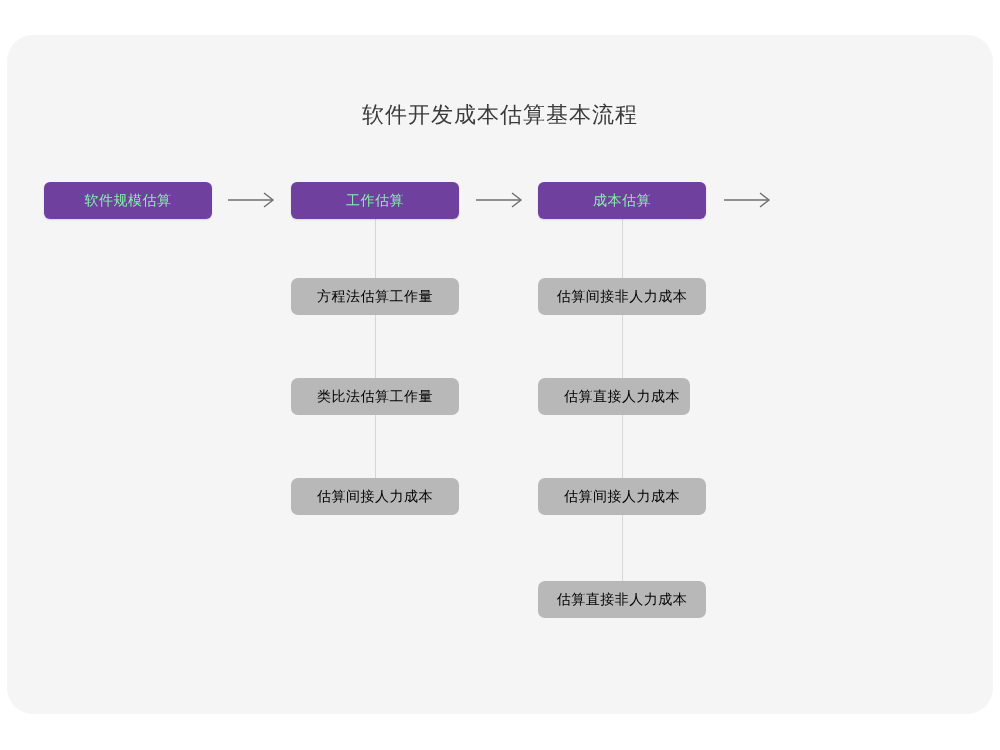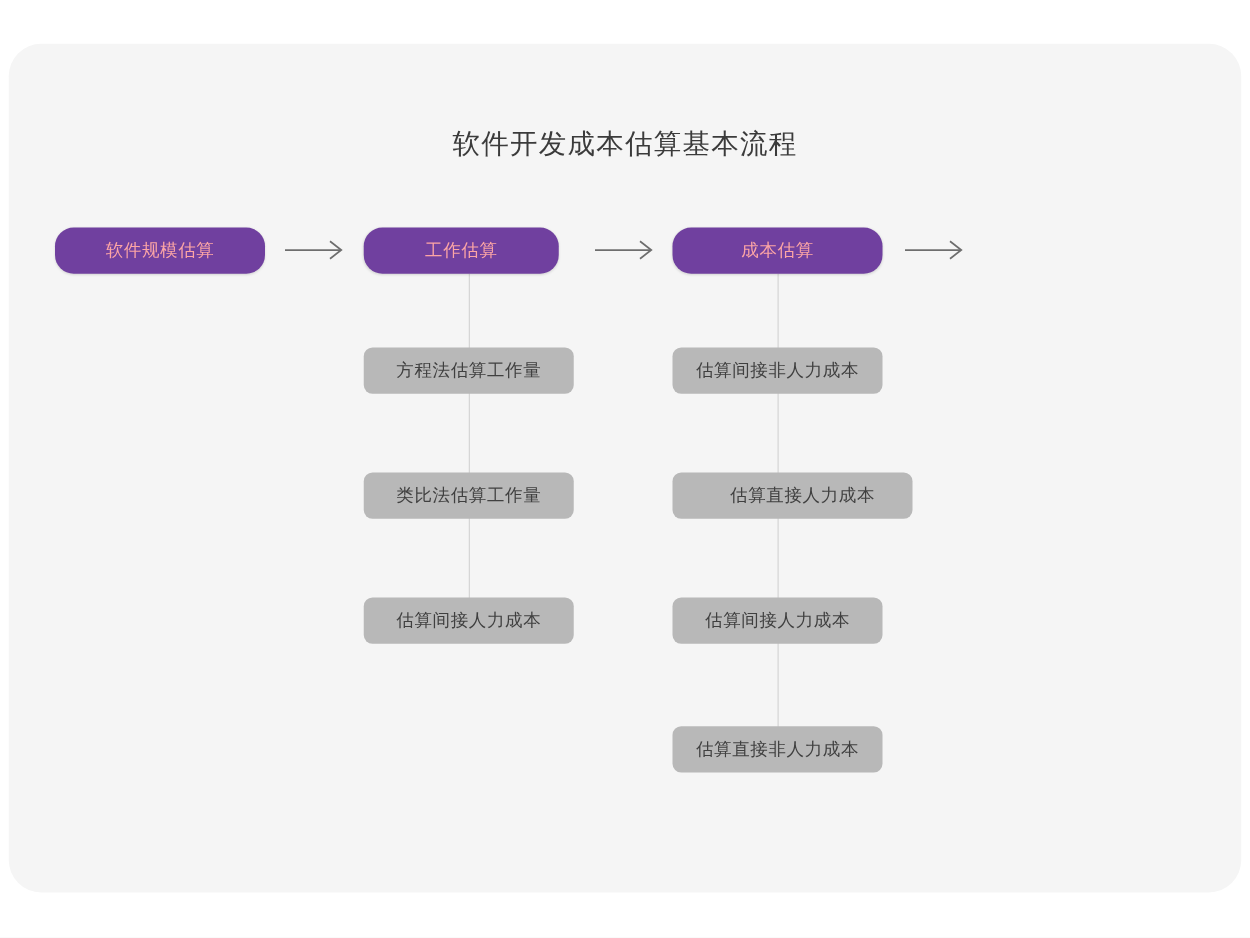--- a/index.html
+++ b/index.html
@@ -73,31 +73,30 @@
     display: flex;
     align-items: center;
     justify-content: center;
     border-radius: 6px;
     white-space: nowrap;
     text-align: center;
   }
 
   .node.primary {
     background: #70409f;
-    color: #fca5a5;
+    color: #86efac;
     font-size: 14px;
     letter-spacing: 0.5px;
     height: 37px;
     box-shadow: 0 1px 2px rgba(0,0,0,0.13);
-    border-radius: 15px;
   }
 
   .node.secondary {
     background: #b8b8b8;
-    color: #404040;
+    color: #000000;
     font-size: 14px;
     letter-spacing: 0.5px;
     height: 37px;
     border-radius: 7px;
   }
 </style>
 </head>
 <body>
 
 <div id="canvas">
@@ -126,33 +125,33 @@
     </div>
     <div class="arrow" style="left:724px; width:48px;">
       <svg width="48" height="20" viewBox="0 0 48 20">
         <line x1="0" y1="10" x2="44" y2="10" stroke="#6e6e6e" stroke-width="1.4"></line>
         <polyline points="36,3 45,10 36,17" fill="none" stroke="#6e6e6e" stroke-width="1.4"></polyline>
       </svg>
     </div>
 
     <div class="node primary" style="left:44px; top:182px; width:168px;">软件规模估算</div>
 
-    <div class="node primary" style="left:291px; top:182px; width:156px;">工作估算</div>
+    <div class="node primary" style="left:291px; top:182px; width:168px;">工作估算</div>
 
     <div class="node primary" style="left:538px; top:182px; width:168px;">成本估算</div>
 
 
     <div class="node secondary" style="left:291px; top:278px; width:168px;">方程法估算工作量</div>
 
     <div class="node secondary" style="left:291px; top:378px; width:168px;">类比法估算工作量</div>
 
     <div class="node secondary" style="left:291px; top:478px; width:168px;">估算间接人力成本</div>
 
     <div class="node secondary" style="left:538px; top:278px; width:168px;">估算间接非人力成本</div>
 
-    <div class="node secondary" style="left:538px; top:378px; width:192px;padding-left:16px;">估算直接人力成本</div>
+    <div class="node secondary" style="left:538px; top:378px; width:152px;padding-left:16px;">估算直接人力成本</div>
 
     <div class="node secondary" style="left:538px; top:478px; width:168px;">估算间接人力成本</div>
 
     <div class="node secondary" style="left:538px; top:581px; width:168px;">估算直接非人力成本</div>
 
   </div>
 </div>
 
 </body></html>

